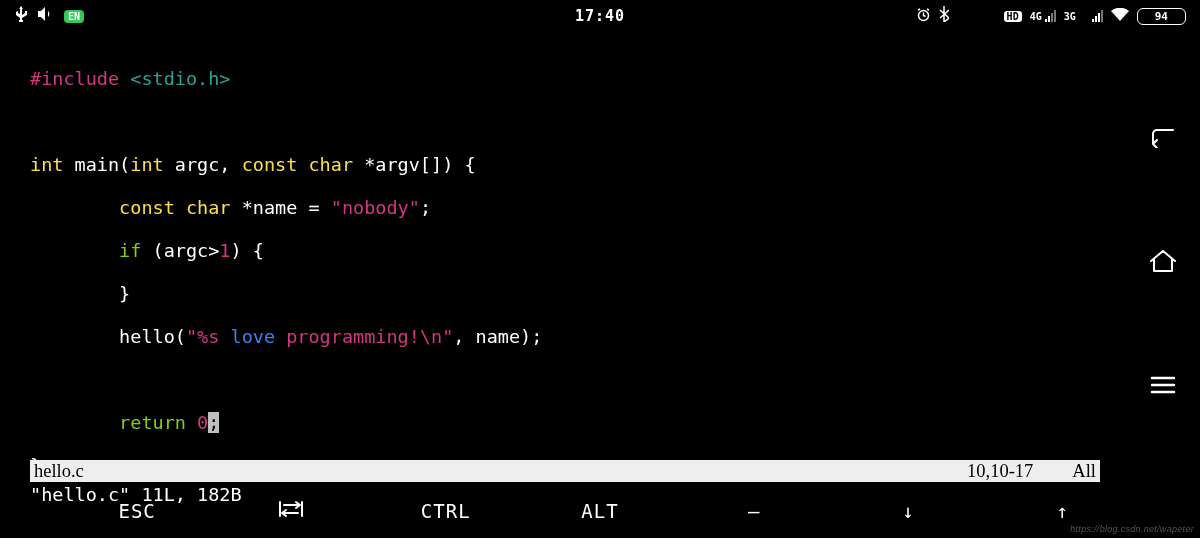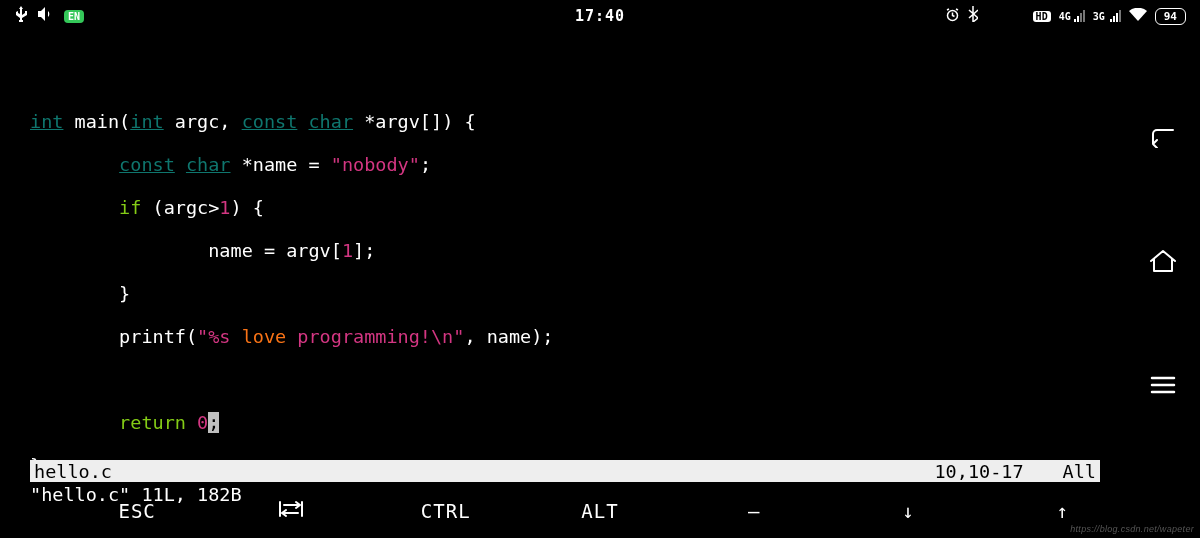--- a/index.html
+++ b/index.html
@@ -7,47 +7,47 @@
     font-family:"DejaVu Sans Mono","Menlo","Consolas",monospace;
     font-size:18.5px; overflow:hidden; position:relative; }
 
   
   .statusbar { position:absolute; top:2px; left:0; right:0; height:28px;
     display:flex; align-items:center; padding:0 14px; color:#fff; font-size:15px;}
   .status-left { display:flex; gap:10px; align-items:center;}
   .status-center { position:absolute; left:50%; transform:translateX(-50%);
     font-weight:600; letter-spacing:1px;}
   .status-right { margin-left:auto; display:flex; gap:8px; align-items:center;}
-  .pill { border:1.5px solid #fff; border-radius:6px; padding:0 8px; font-size:11px;
+  .pill { border:1.5px solid #fff; border-radius:6px; padding:0 17px; font-size:11px;
     line-height:15px; font-weight:600;}
   .badge-green { background:#34c759; color:#fff; border-radius:4px; padding:1px 4px;
     font-size:10px; font-weight:700;}
   .sig { display:inline-flex; align-items:flex-end; gap:1px; height:12px;}
   .sig i { width:2px; background:#777;}
   .sig i.on { background:#fff;}
   .sig i:nth-child(1){height:3px}.sig i:nth-child(2){height:6px}
   .sig i:nth-child(3){height:9px}.sig i:nth-child(4){height:12px}
   .siglabel { font-size:10px; font-weight:700; margin-right:1px;}
 
   
   .editor { position:absolute; top:46px; left:30px; right:90px; line-height:21.5px;
     white-space:pre;}
-  .kw   { color:#f97316;}   
-  .type { color:#0f766e;text-decoration:underline;}
+  .kw   { color:#3b82f6;}   
+  .type { color:#fde047;}
   .num  { color:#d33682;}   
   .str  { color:#d33682;}
   .pre  { color:#d33682;}
   .inc  { color:#2aa198;}
   .yel  { color:#84cc16;}
   .cursor-block { background:#bfbfbf; color:#000;}
 
   
   .vimstatus { position:absolute; left:30px; right:100px; top:460px; height:22px;
     background:#eee; color:#000; display:flex; align-items:center; padding:0 4px;
-    font-size:18.5px;}
+    font-size:18.5px;font-family:Liberation Serif, serif;}
   .vimstatus .fname { }
   .vimstatus .pos { margin-left:auto; margin-right:39px;}
   .vimstatus .pct { }
   .cmdline { position:absolute; left:30px; top:484px; color:#fff; font-size:18.5px;}
 
   
   .edgebtns { position:absolute; right:20px; top:120px; display:flex;
     flex-direction:column; gap:90px; align-items:center; color:#fff;}
   .edgebtns .ico { width:34px; height:34px; display:flex; align-items:center;
     justify-content:center;}
@@ -94,46 +94,46 @@
     <span style="background:#fff;color:#000;border-radius:3px;padding:0 3px;font-size:10px;font-weight:700;margin-left:47px;">HD</span>
     <span style="display:inline-flex;align-items:center;gap:2px;">
       <span class="siglabel">4G</span>
       <span class="sig">
           <i class="on"></i>
           <i class="on"></i>
           <i></i>
           <i></i>
         </span>
     </span>
-    <span style="display:inline-flex;align-items:center;gap:4px;">
+    <span style="display:inline-flex;align-items:center;gap:15px;">
       <span class="siglabel">3G</span>
       <span class="sig">
           <i class="on"></i>
           <i class="on"></i>
           <i class="on"></i>
           <i></i>
         </span>
     </span>
     <span>
       <svg width="18" height="13" viewBox="0 0 18 13" fill="#fff">
           <path d="M9 13L0 3a14 14 0 0118 0L9 13z"></path>
         </svg>
     </span>
     <span class="pill">94</span>
   </div>
 </div>
 
 <div class="editor">
+<div><span class="pre">#include</span><span class="inc"> &lt;stdio.h&gt;</span></div>
 <div>&nbsp;</div>
 <div><span class="type">int</span><span> main(</span><span class="type">int</span><span> argc, </span><span class="type">const</span><span> </span><span class="type">char</span><span> *argv[]) {</span></div>
 <div><span>        </span><span class="type">const</span><span> </span><span class="type">char</span><span> *name = </span><span class="str">"nobody"</span><span>;</span></div>
 <div><span>        </span><span class="yel">if</span><span> (argc&gt;</span><span class="num">1</span><span>) {</span></div>
-<div><span>                </span><span>name = argv[</span><span class="num">1</span><span>];</span></div>
 <div><span>        </span><span>}</span></div>
-<div><span>        </span><span>printf(</span><span class="str">"</span><span class="str">%s</span><span class="kw"> love </span><span class="str">programming!</span><span class="num">\n</span><span class="str">"</span><span>, name);</span></div>
+<div><span>        </span><span>hello(</span><span class="str">"</span><span class="str">%s</span><span class="kw"> love </span><span class="str">programming!</span><span class="num">\n</span><span class="str">"</span><span>, name);</span></div>
 <div>&nbsp;</div>
 <div><span>        </span><span class="yel">return</span><span> </span><span class="num">0</span><span class="cursor-block">;</span></div>
 <div><span>}</span></div>
 
 
 
 
 
 
 

